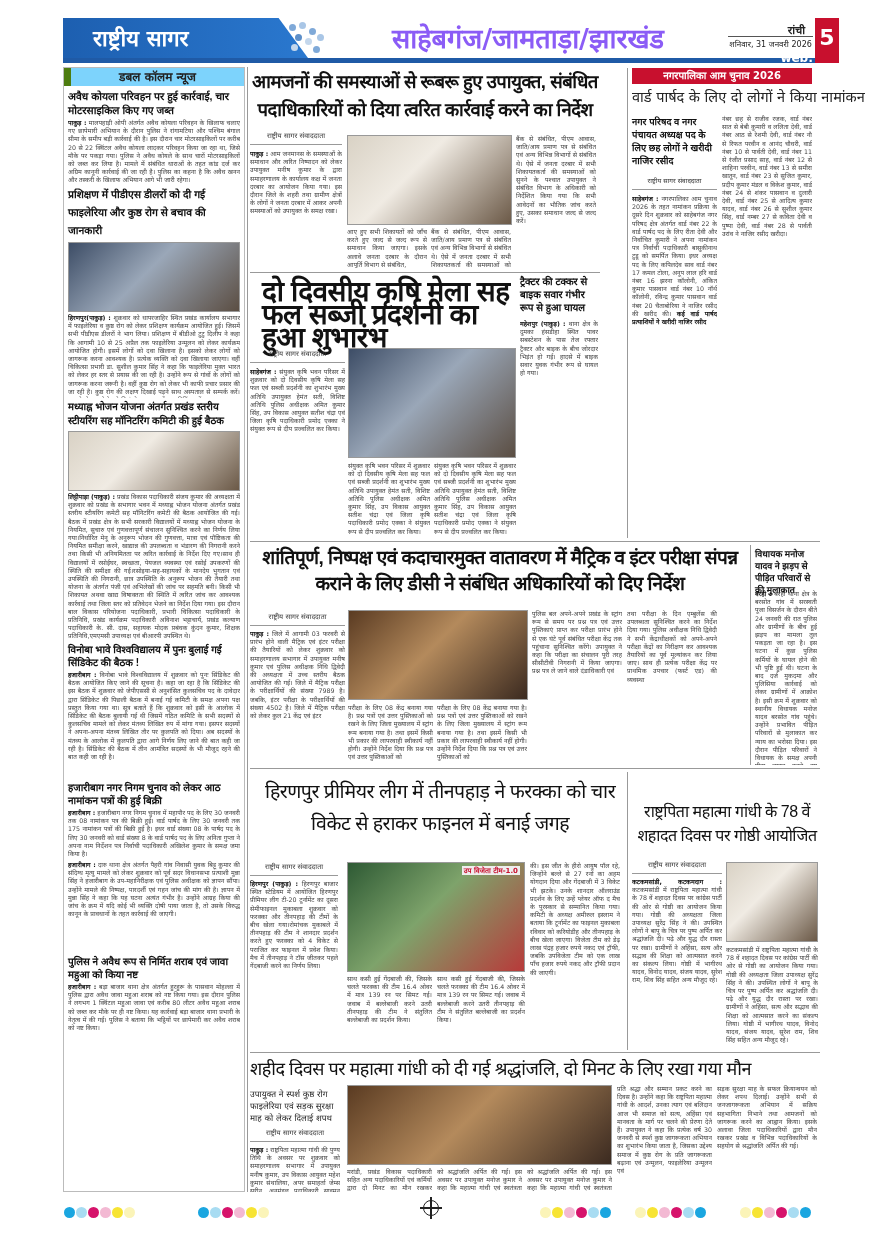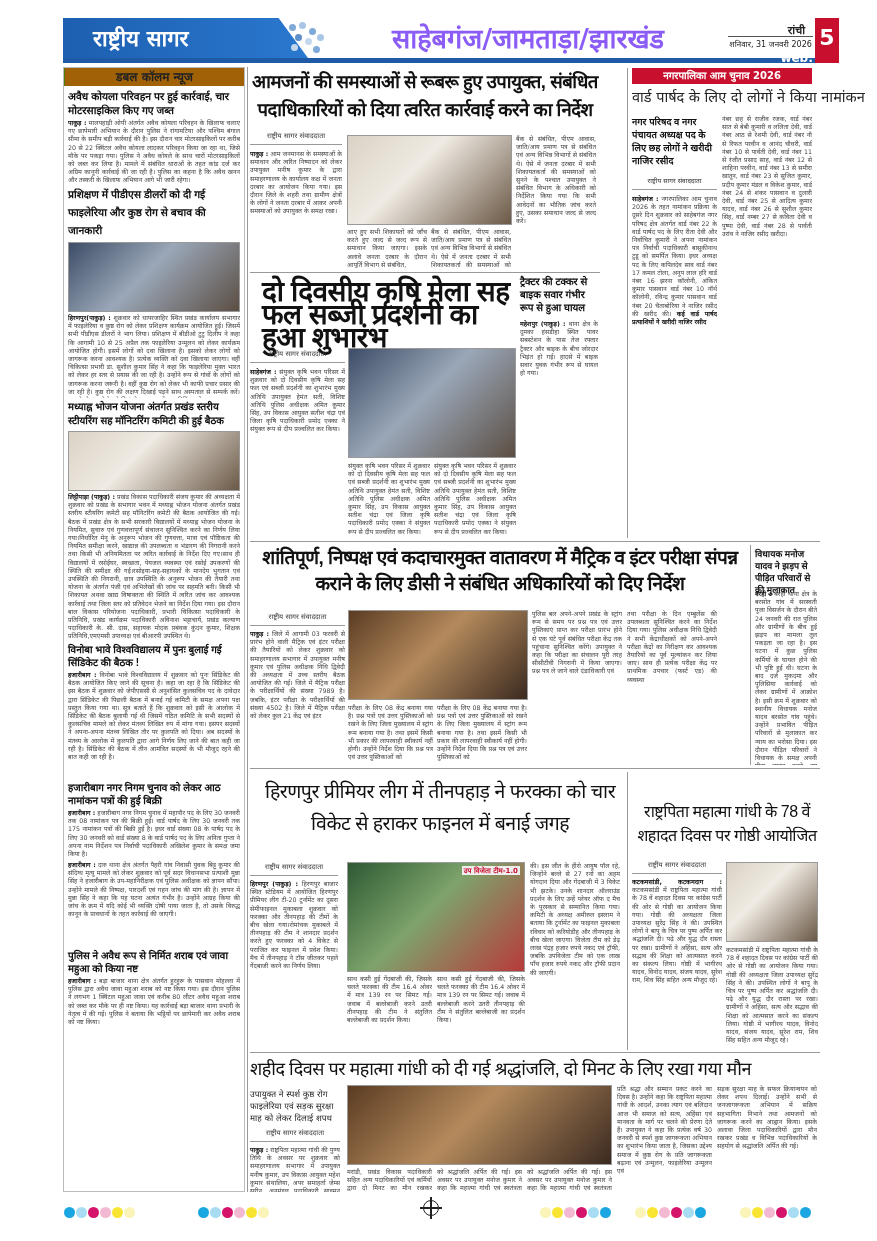--- a/index.html
+++ b/index.html
@@ -9,21 +9,21 @@
 .dots{left:285px;top:20px;width:60px;height:36px}
 .dots span{position:absolute;width:7px;height:7px;border-radius:50%;background:#7fa9d8}
 .section-title{left:338px;top:20px;width:380px;text-align:center;font-size:27px;font-weight:bold;color:#8b5cf6;line-height:38px}
 .city{left:735px;top:22px;width:70px;text-align:right;font-size:11px;font-weight:bold}
 .date{left:728px;top:36px;width:85px;text-align:center;font-size:8px;border-top:1px solid #555;padding-top:1px}
 .web{left:728px;top:51px;width:85px;text-align:right;font-size:12px;color:#fff;font-weight:bold}
 .pageno{left:815px;top:18px;width:24px;height:45px;background:#c8102e;color:#fff;font-size:22px;font-weight:bold;text-align:center;line-height:40px}
 .blueline{left:63px;top:58px;width:776px;height:5px;background:#1f5aa6}
 
 .colbox{border:1px solid #bbb}
-.boxhead{background:#a16207;font-weight:bold;text-align:center;font-size:12px;line-height:18px;border-left:1px solid #4d7c0f}
+.boxhead{background:#7dd3fc;font-weight:bold;text-align:center;font-size:12px;line-height:18px;border-left:7px solid #4d7c0f}
 h1.big{font-family:"Liberation Sans",sans-serif;font-weight:bold;color:#111;letter-spacing:-0.5px}
 .hd{font-weight:bold;color:#111;font-family:"Liberation Sans",sans-serif}
 .txt{font-size:6.3px;line-height:8.2px;color:#444;text-align:justify}
 .txt b{color:#111}
 .byline{font-size:7px;color:#333;text-align:center;border-bottom:1px solid #999;padding-bottom:4px}
 .photo{background:linear-gradient(135deg,#8b7c6a,#c9b89d 40%,#6d5b48);border:1px solid #999}
 .photo.blue{background:linear-gradient(135deg,#3d4d66,#9aa7b8 45%,#5b4e43)}
 .photo.green{background:linear-gradient(135deg,#2e5a34,#7ea36b 45%,#b83a3a)}
 .photo.warm{background:linear-gradient(135deg,#5a3b22,#b48a5c 45%,#3b2a20)}
 .photo.room{background:linear-gradient(135deg,#d9d2c5,#f0ebe3 40%,#6b5947)}
@@ -61,21 +61,21 @@
     <div class="photo blue" style="height:70px;margin-top:3px"></div>
     <div class="txt" style="height:84px;overflow:hidden;margin-top:2px"><b>हिरणपुर(पाकुड़) :</b> <span>शुक्रवार को धापरजाहिर स्थित प्रखंड कार्यालय सभागार में फाइलेरिया व कुष्ठ रोग को लेकर प्रशिक्षण कार्यक्रम आयोजित हुई। जिसमें सभी पीडीएस डीलरों ने भाग लिया। प्रशिक्षण में बीडीओ टुटु दिलीप ने कहा कि आगामी 10 से 25 अप्रैल तक फाइलेरिया उन्मूलन को लेकर कार्यक्रम आयोजित होगी। इसमें लोगों को दवा खिलाना है। इसको लेकर लोगों को जागरूक करना आवश्यक है। प्रत्येक व्यक्ति को दवा खिलाया जाएगा। वहीं चिकित्सा प्रभारी डा. सुशील कुमार सिंह ने कहा कि फाइलेरिया मुक्त भारत को लेकर हर स्तर से प्रयास की जा रही है। उन्होंने रूप से गांवों के लोगों को जागरूक करना जरूरी है। वहीं कुष्ठ रोग को लेकर भी काफी प्रचार प्रसार की जा रही है। कुष्ठ रोग की लक्षण दिखाई पड़ने साथ अस्पताल से सम्पर्क करें। इसको लेकर लोगो को निसंकोच पहल करें व स्क्रीनिंग करें। इस अवसर पर प्रखंड आपूर्ति पदाधिकारी सन्तोष कुमार आदि मुख्य रूप से उपस्थित थे।</span></div>
     <div class="hd" style="font-size:10px;line-height:14px;margin-top:2px">मध्याह्न भोजन योजना अंतर्गत प्रखंड स्तरीय स्टीयरिंग सह मॉनिटरिंग कमिटी की हुई बैठक</div>
     <div class="photo room" style="height:60px;margin-top:3px"></div>
     <div class="txt" style="height:148px;overflow:hidden;margin-top:2px"><b>लिट्टीपाड़ा (पाकुड़) :</b> <span>प्रखंड विकास पदाधिकारी संजय कुमार की अध्यक्षता में शुक्रवार को प्रखंड के सभागार भवन में मध्याह्न भोजन योजना अंतर्गत प्रखंड स्तरीय स्टीयरिंग कमेटी सह मॉनिटरिंग कमेटी की बैठक आयोजित की गई। बैठक में प्रखंड क्षेत्र के सभी सरकारी विद्यालयों में मध्याह्न भोजन योजना के नियमित, सुचारु एवं गुणवत्तापूर्ण संचालन सुनिश्चित करने का निर्णय लिया गया।निर्धारित मेनू के अनुरूप भोजन की गुणवत्ता, मात्रा एवं पौष्टिकता की नियमित समीक्षा करने, खाद्यान्न की उपलब्धता व भंडारण की निगरानी करने तथा किसी भी अनियमितता पर त्वरित कार्रवाई के निर्देश दिए गए।साथ ही विद्यालयों में रसोईघर, स्वच्छता, पेयजल व्यवस्था एवं रसोई उपकरणों की स्थिति की समीक्षा की गई।रसोइया-सह-सहायकों के मानदेय भुगतान एवं उपस्थिति की निगरानी, छात्र उपस्थिति के अनुरूप भोजन की तैयारी तथा योजना के अंतर्गत पंजी एवं अभिलेखों की जांच पर सहमति बनी। किसी भी शिकायत अथवा खाद्य विषाक्तता की स्थिति में त्वरित जांच कर आवश्यक कार्रवाई तथा जिला स्तर को प्रतिवेदन भेजने का निर्देश दिया गया। इस दौरान बाल विकास परियोजना पदाधिकारी, प्रभारी चिकित्सा पदाधिकारी के प्रतिनिधि, प्रखंड कार्यक्रम पदाधिकारी अविनाश भट्टाचार्य, प्रखंड कल्याण पदाधिकारी के. सी. दास, सहायक मोदक प्रबंधक कुंदन कुमार, शिक्षक प्रतिनिधि,एमएमसी उपाध्यक्ष एवं बीआरपी उपस्थित थे।</span></div>
     <div class="hd" style="font-size:10px;line-height:13px;margin-top:2px">विनोबा भावे विश्वविद्यालय में पुनः बुलाई गई सिंडिकेट की बैठक !</div>
     <div class="txt" style="height:108px;overflow:hidden;margin-top:2px"><b>हजारीबाग :</b> <span>विनोबा भावे विश्वविद्यालय में शुक्रवार को पुनः सिंडिकेट की बैठक आयोजित किए जाने की सूचना है। कहा जा रहा है कि सिंडिकेट की इस बैठक में शुक्रवार को जेपीएससी से अनुशंसित कुलसचिव पद के दावेदार द्वारा सिंडिकेट की पिछली बैठक में बनाई गई कमिटी के समक्ष अपना पक्ष प्रस्तुत किया गया था। सूत्र बताते हैं कि शुक्रवार को इसी के आलोक में सिंडिकेट की बैठक बुलायी गई थी जिसमें गठित कमिटि के सभी सदस्यों से कुलसचिव मामले को लेकर मंतव्य लिखित रुप में मांगा गया। इसपर सदस्यों ने अपना-अपना मंतव्य लिखित तौर पर कुलपति को दिया। अब सदस्यों के मंतव्य के आलोक में कुलपति द्वारा आगे निर्णय लिए जाने की बात कही जा रही है। सिंडिकेट की बैठक में तीन आमंत्रित सदस्यों के भी मौजूद रहने की बात कही जा रही है।</span></div>
     <div class="hd" style="font-size:10px;line-height:13px;margin-top:2px">हजारीबाग नगर निगम चुनाव को लेकर आठ नामांकन पत्रों की हुई बिक्री</div>
     <div class="txt" style="height:50px;overflow:hidden;margin-top:2px"><b>हजारीबाग :</b> <span>हजारीबाग नगर निगम चुनाव में महापौर पद के लिए 30 जनवरी तक 08 नामांकन पत्र की बिक्री हुई। वार्ड पार्षद के लिए 30 जनवरी तक 175 नामांकन पत्रों की बिक्री हुई है। इधर वार्ड संख्या 08 के पार्षद पद के लिए 30 जनवरी को वार्ड संख्या 8 के वार्ड पार्षद पद के लिए अनिता गुप्ता ने अपना नाम निर्देशन पत्र निर्वाची पदाधिकारी अखिलेश कुमार के समक्ष जमा किया है।</span></div>
     <div class="txt" style="height:84px;overflow:hidden;margin-top:2px"><b>हजारीबाग :</b> <span>दारु थाना क्षेत्र अंतर्गत पैहरी गांव निवासी युवक बिट्टू कुमार की संदिग्ध मृत्यु मामले को लेकर शुक्रवार को पूर्व सदर विधानसभा प्रत्याशी मुन्ना सिंह ने हजारीबाग के उप-महानिरीक्षक एवं पुलिस अधीक्षक को ज्ञापन सौंपा। उन्होंने मामले की निष्पक्ष, पारदर्शी एवं गहन जांच की मांग की है। ज्ञापन में मुन्ना सिंह ने कहा कि यह घटना अत्यंत गंभीर है। उन्होंने आग्रह किया की जांच के क्रम में यदि कोई भी व्यक्ति दोषी पाया जाता है, तो उसके विरुद्ध कानून के प्रावधानों के तहत कार्रवाई की जाएगी।</span></div>
-    <div class="hd" style="font-size:10px;line-height:13px;margin-top:4px">पुलिस ने अवैध रूप से निर्मित शराब एवं जावा महुआ को किया नष्ट</div>
+    <div class="hd" style="font-size:10px;line-height:13px;margin-top:10px">पुलिस ने अवैध रूप से निर्मित शराब एवं जावा महुआ को किया नष्ट</div>
     <div class="txt" style="height:58px;overflow:hidden;margin-top:2px"><b>हजारीबाग :</b> <span>बड़ा बाजार थाना क्षेत्र अंतर्गत हुरहुरू के पासवान मोहल्ला में पुलिस द्वारा अवैध जावा महुआ शराब को नष्ट किया गया। इस दौरान पुलिस ने लगभग 1 क्विंटल महुआ जावा एवं करीब 80 लीटर अवैध महुआ शराब को जब्त कर मौके पर ही नष्ट किया। यह कार्रवाई बड़ा बाजार थाना प्रभारी के नेतृत्व में की गई। पुलिस ने बताया कि भट्ठियों पर छापेमारी कर अवैध शराब को नष्ट किया।</span></div>
   </div>
 </div>
 
 <h1 class="abs big" style="left:250px;top:68px;width:350px;font-size:18.5px;line-height:28px;text-align:center">आमजनों की समस्याओं से रूबरू हुए उपायुक्त, संबंधित पदाधिकारियों को दिया त्वरित कार्रवाई करने का निर्देश</h1>
 <div class="abs byline" style="left:250px;top:131px;width:92px">राष्ट्रीय सागर संवाददाता</div>
 <div class="abs txt" style="left:250px;top:150px;width:92px;height:116px;overflow:hidden"><b>पाकुड़ :</b> <span>आम जनमानस के समस्याओं के समाधान और त्वरित निष्पादन को लेकर उपायुक्त मनीष कुमार के द्वारा समाहरणालय के कार्यालय कक्ष में जनता दरबार का आयोजन किया गया। इस दौरान जिले के शहरी तथा ग्रामीण क्षेत्रों के लोगों ने जनता दरबार में आकर अपनी समस्याओं को उपायुक्त के समक्ष रखा।</span></div>
 <div class="abs photo room" style="left:347px;top:135px;width:165px;height:90px"></div>
 <div class="abs txt" style="left:347px;top:228px;width:80px;height:40px;overflow:hidden">आए हुए सभी शिकायतों को जाँच करते हुए जल्द से जल्द रूप से समाधान किया जाएगा। इसके अलावे जनता दरबार के दौरान आपूर्ति विभाग से संबंधित,</div>
 <div class="abs txt" style="left:431px;top:228px;width:80px;height:40px;overflow:hidden">बैंक से संबंधित, पीएम आवास, जाति/आय प्रमाण पत्र से संबंधित एवं अन्य विभिन्न विभागों से संबंधित थे। ऐसे में जनता दरबार में सभी शिकायतकर्ता की समस्याओं को सुनने के पश्चात उपायुक्त ने संबंधित विभाग के अधिकारी को निर्देशित किया गया कि सभी आवेदनों का भौतिक जांच करते हुए, उसका समाधान जल्द से जल्द करें।</div>

